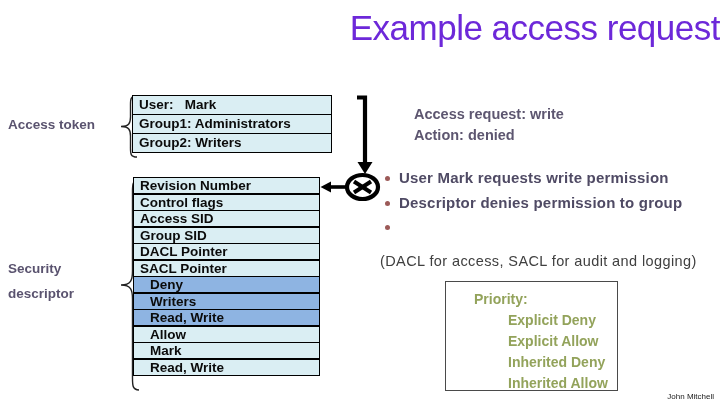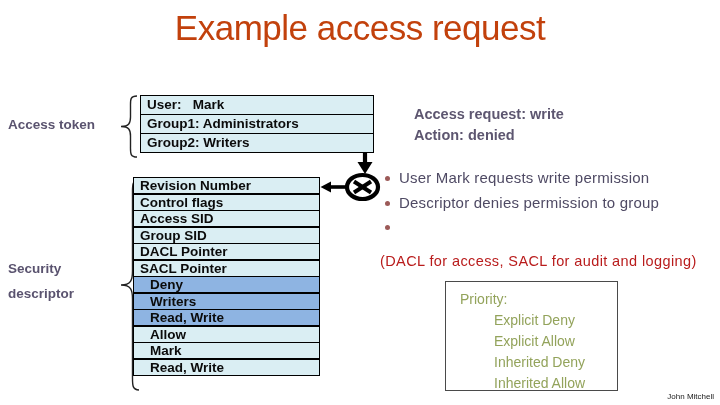--- a/index.html
+++ b/index.html
@@ -1,55 +1,55 @@
 <!DOCTYPE html>
 <html><head>
 <meta charset="utf-8">
 <style>
   html,body{margin:0;padding:0;background:#fff;}
   .slide{position:relative;width:720px;height:405px;background:#ffffff;
          font-family:"Liberation Sans", sans-serif;overflow:hidden;}
 
-  .title{position:absolute;top:8px;left:0;width:100%;text-align:center;
-         font-size:35px;font-weight:500;color:#c2410c;letter-spacing:-0.5px;}
+  .title{position:absolute;top:8px;left:0;width:100%;text-align:right;
+         font-size:35px;font-weight:500;color:#6d28d9;letter-spacing:-0.5px;}
 
   .side-label{position:absolute;color:#5a536f;font-weight:bold;font-size:13.5px;}
   .label-token{left:8px;top:105px;margin-top:12px;}
   .label-descriptor{left:8px;top:256px;width:95px;line-height:25px;}
 
   .svg-layer{position:absolute;left:0;top:0;width:720px;height:405px;pointer-events:none;}
 
   .databox{position:absolute;border:1.6px solid #000;box-sizing:border-box;background:#000;}
   .databox .row{display:flex;align-items:center;padding-left:6px;
                 font-size:13.5px;font-weight:bold;color:#0b0b0b;
                 background:#daeef3;white-space:pre;overflow:hidden;}
-  .token-box{left:140px;top:95px;width:234px;}
+  .token-box{left:132px;top:95px;width:200px;}
   .token-box .row{height:17.6px;margin-bottom:1.5px;}
   .token-box .row:last-child{margin-bottom:0;}
   .desc-box{left:133px;top:177px;width:187px;}
   .desc-box .row{height:15px;margin-bottom:1.5px;}
   .desc-box .row:last-child{margin-bottom:0;}
   .row.dark{background:#8eb4e2;}
   .row.indent{padding-left:16px;}
 
   .request-status{position:absolute;left:398px;top:104px;font-weight:bold;
                   font-size:14.5px;color:#5d5670;line-height:21px;margin-left:16px;}
 
   .bullets{position:absolute;left:385px;top:169px;width:330px;}
   .bullet-item{display:flex;align-items:flex-start;margin-bottom:7.5px;
-               font-size:15px;font-weight:normal;color:#4f4a64;letter-spacing:0.2px;}
+               font-size:15px;font-weight:bold;color:#4f4a64;letter-spacing:0.2px;}
   .dot{width:5px;height:5px;border-radius:50%;background:#9c5a58;
        margin:7px 9px 0 0;flex:none;}
 
   .note{position:absolute;left:380px;top:253px;font-size:14.5px;
-        color:#b91c1c;letter-spacing:0.4px;white-space:nowrap;}
+        color:#404040;letter-spacing:0.4px;white-space:nowrap;}
 
   .priority-box{position:absolute;left:445px;top:281px;width:173px;height:110px;
                 border:1.3px solid #4a4a4a;background:#fff;box-sizing:border-box;
-                padding:7px 0 0 14px;color:#93a35b;font-weight:normal;
+                padding:7px 0 0 28px;color:#93a35b;font-weight:bold;
                 font-size:14px;line-height:21px;}
   .priority-items{margin-left:34px;}
 
   .credit{position:absolute;right:6px;bottom:4px;font-size:8px;color:#1a1a1a;}
 </style>
 </head>
 <body>
 
 <div class="slide">
 

